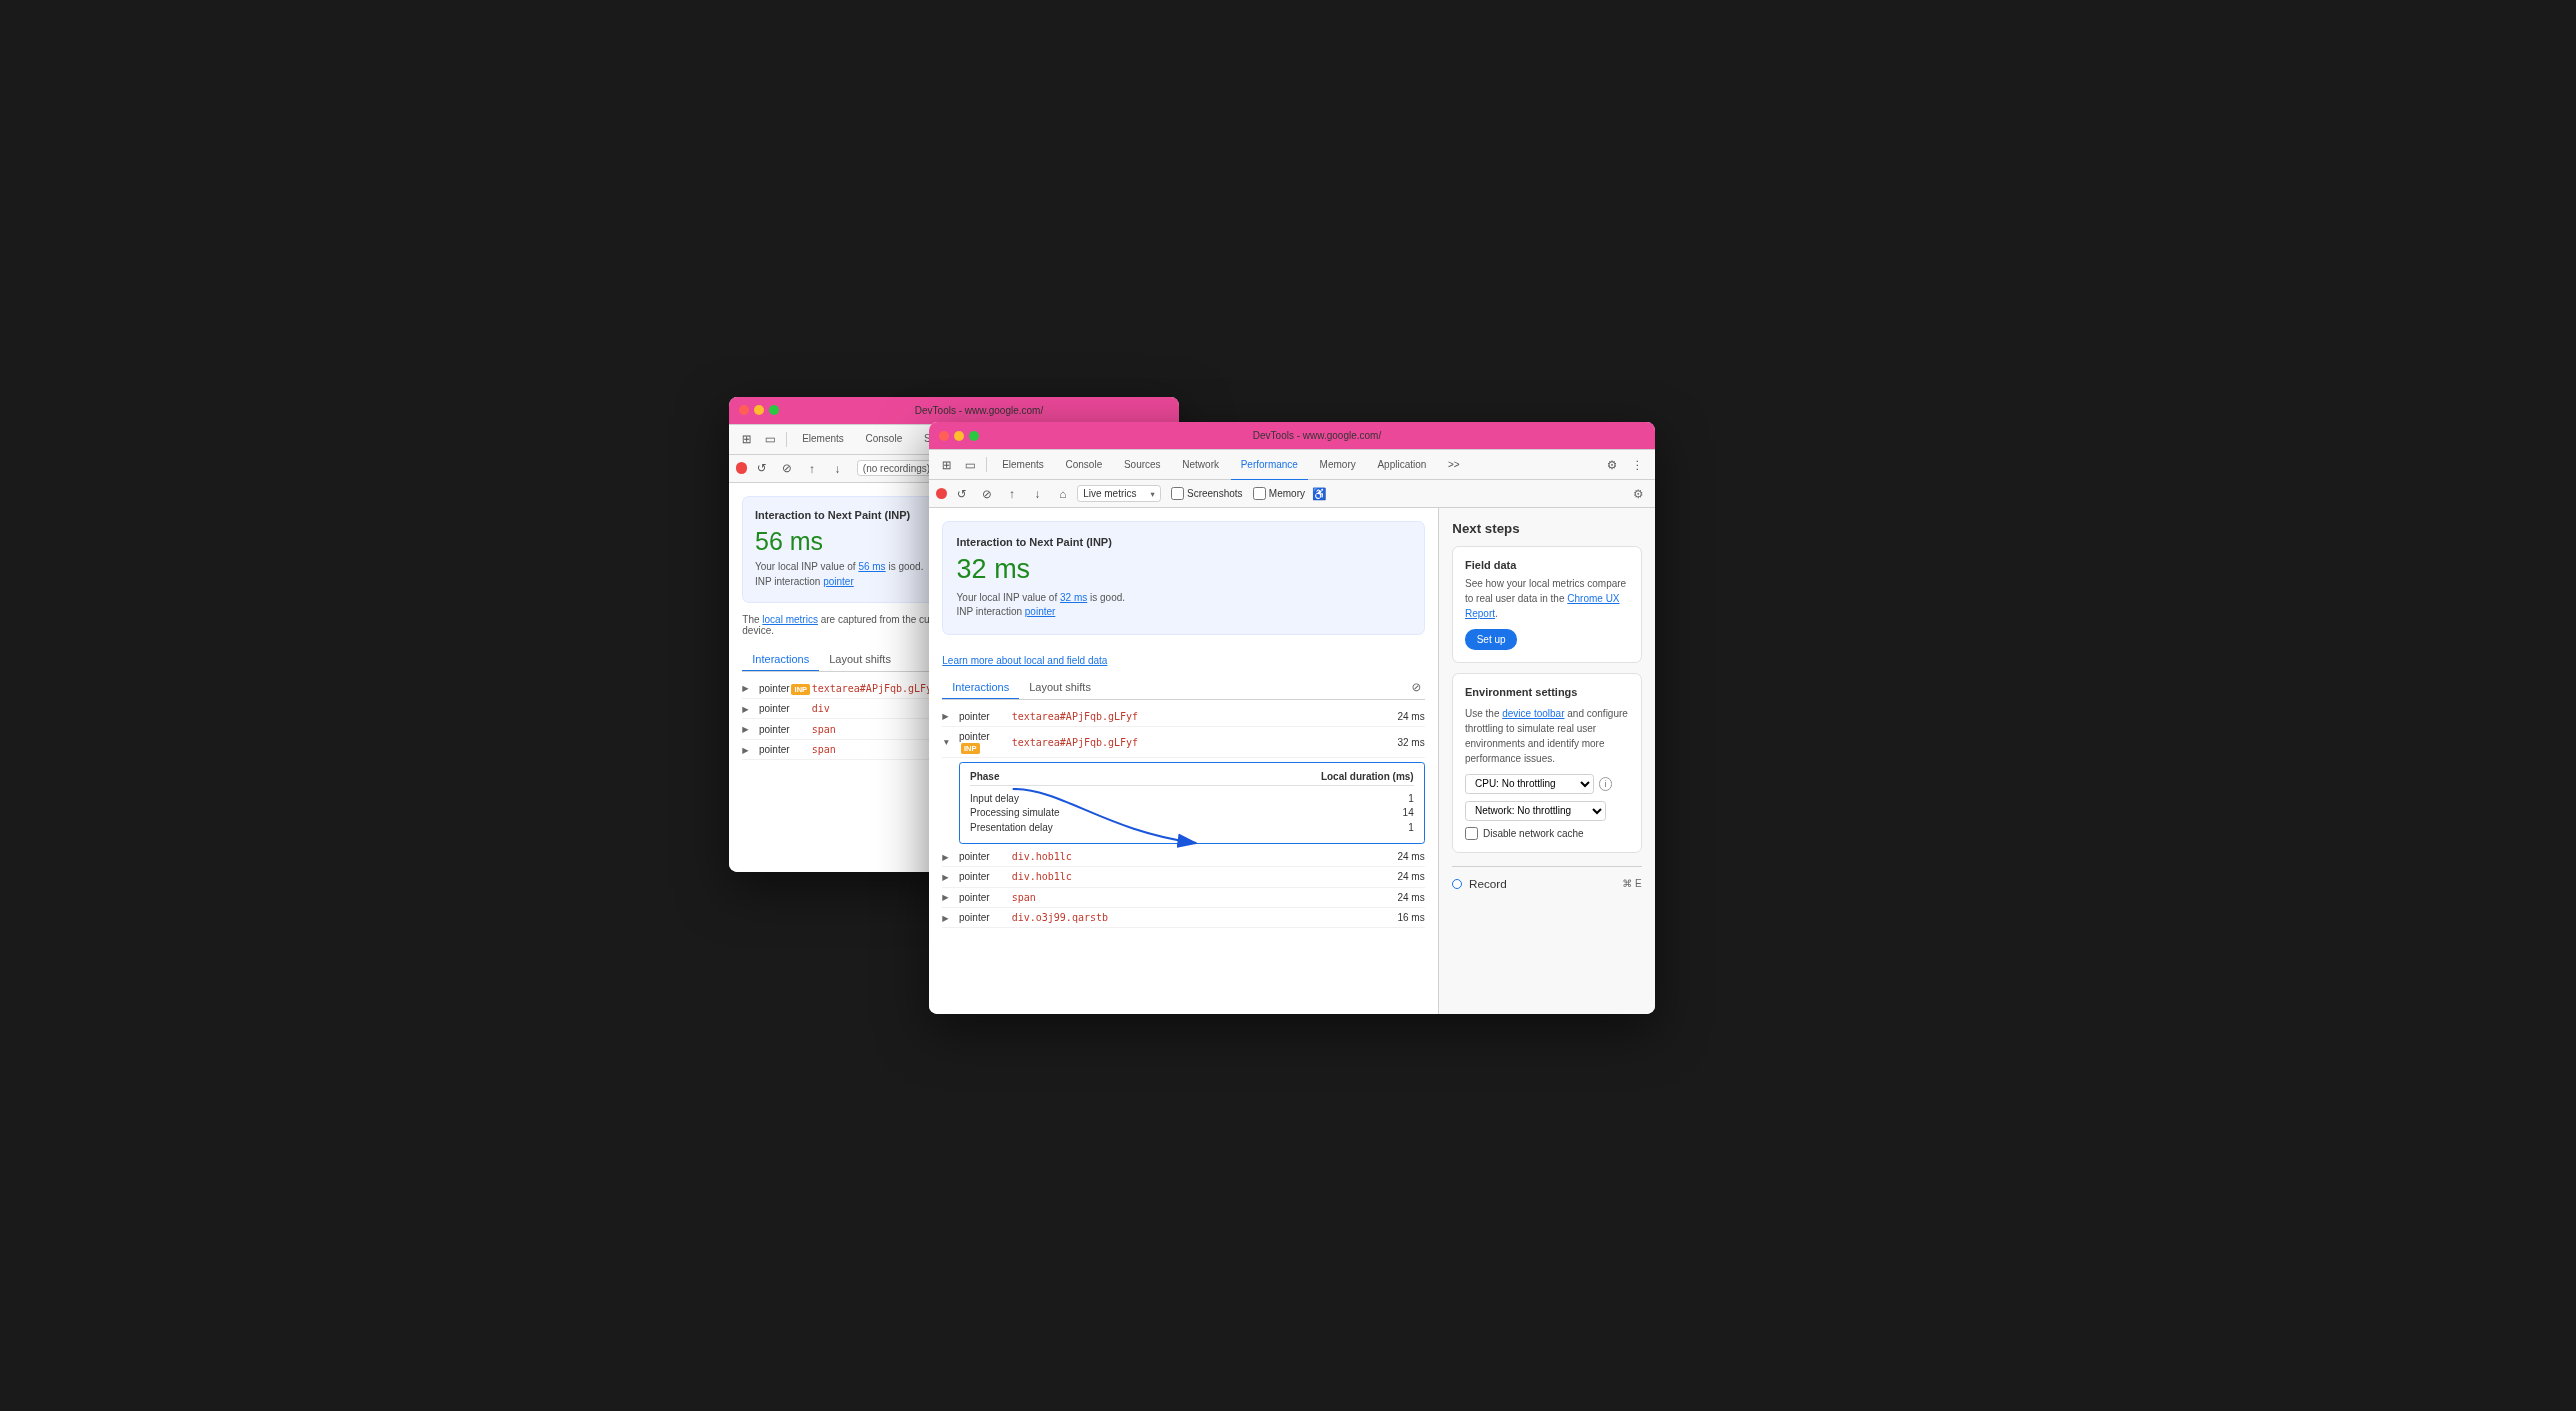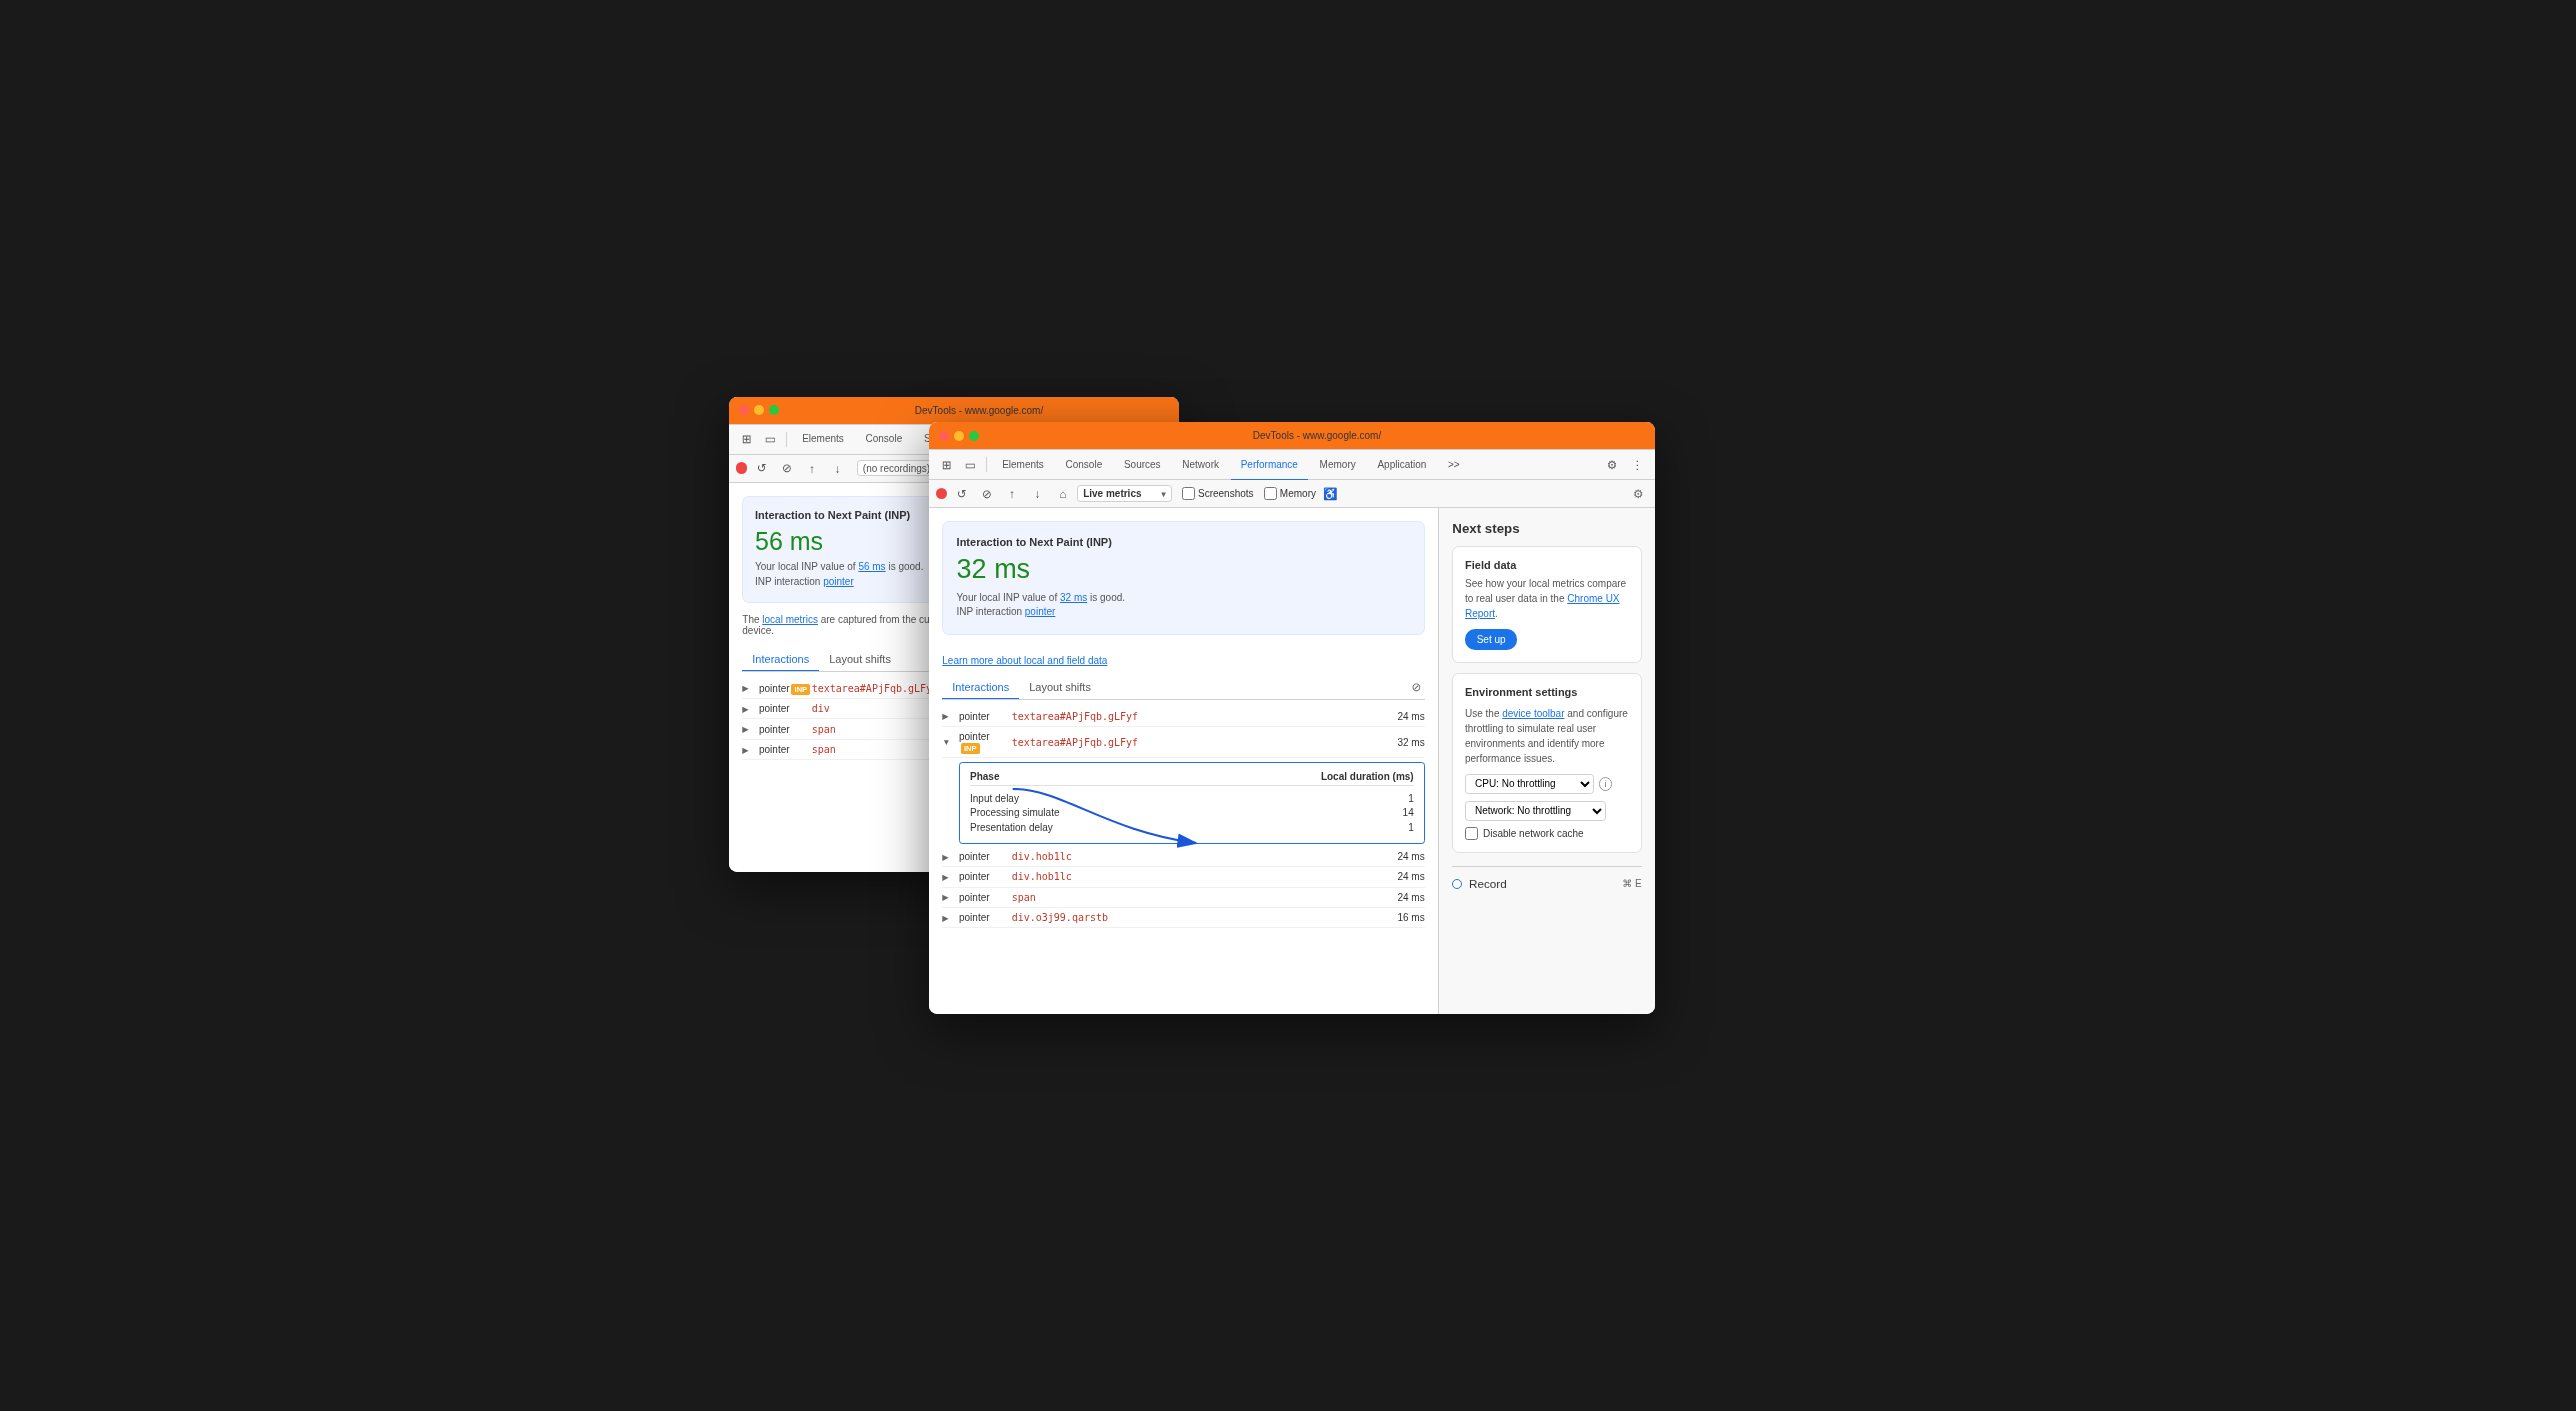--- a/index.html
+++ b/index.html
@@ -39,21 +39,21 @@
 
     .window-front {
       left: 225px;
       top: 42px;
       width: 726px;
       height: 592px;
       z-index: 2;
     }
 
     .title-bar {
-      background: #f97316;
+      background: #ec4899;
       height: 28px;
       display: flex;
       align-items: center;
       padding: 0 10px;
       border-bottom: 0.8px solid #d0d0d0;
     }
 
     .traffic-lights {
       display: flex;
       gap: 5px;
@@ -130,25 +130,24 @@
     }
     .record-btn.active { background: #e44; }
 
     .metrics-select {
       display: flex;
       align-items: center;
       border: 0.8px solid #d0d0d0;
       border-radius: 3.3px;
       background: white;
       padding: 1.7px 5px;
-      gap: 20px;
-      font-size: 10px;
-      color: #333;
-      cursor: pointer;
-      font-weight: bold;
+      gap: 14px;
+      font-size: 10px;
+      color: #333;
+      cursor: pointer;
     }
 
     .checkbox-group {
       display: flex;
       align-items: center;
       gap: 3.3px;
       font-size: 10px;
       color: #333;
       margin-left: 6.7px;
     }

